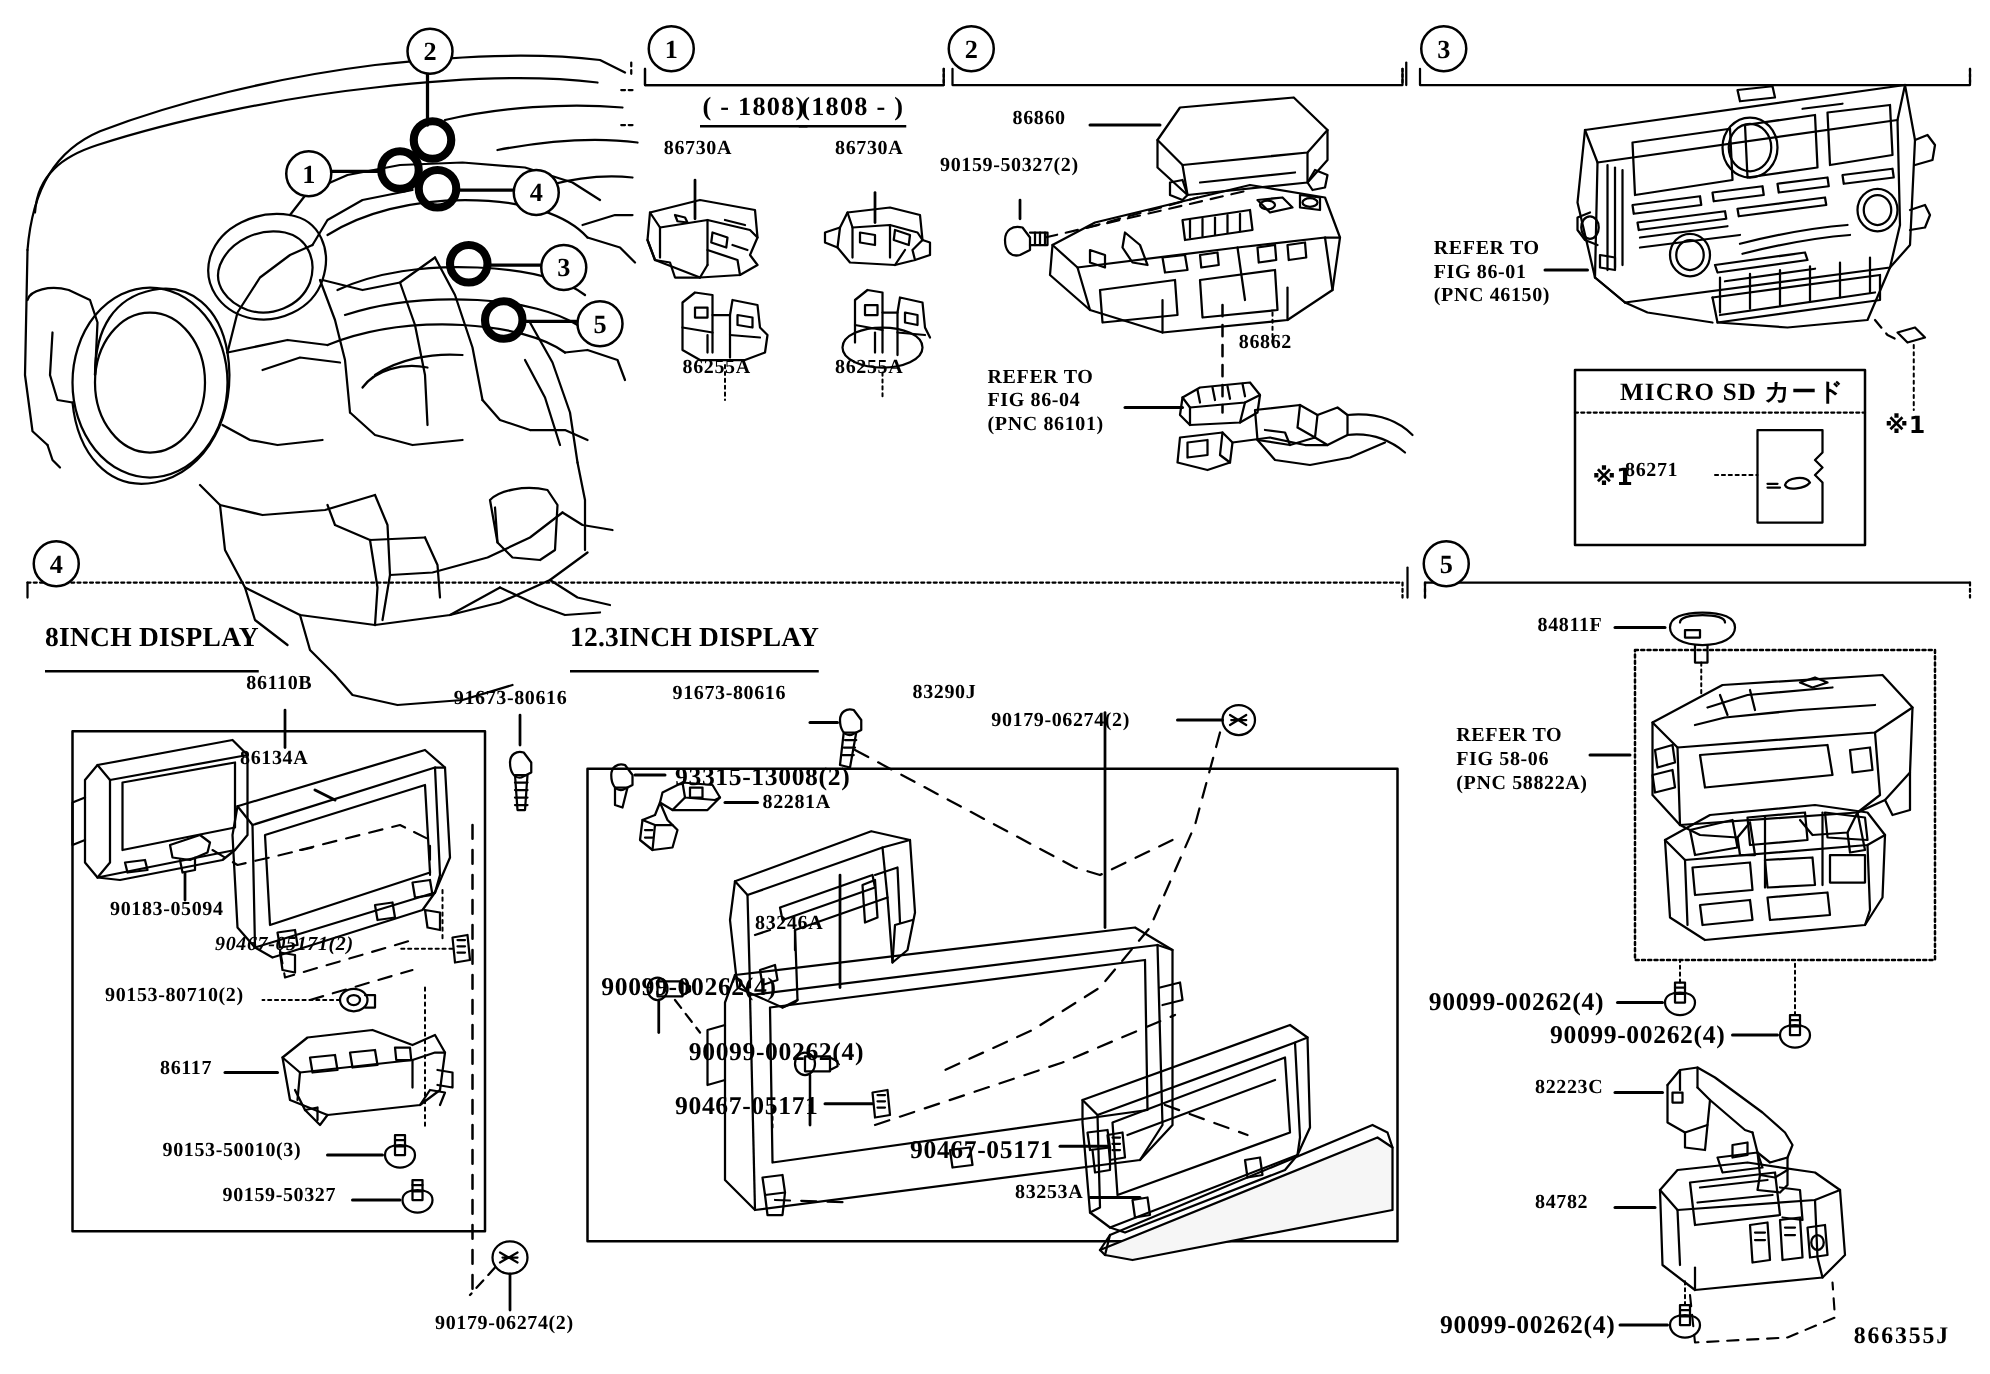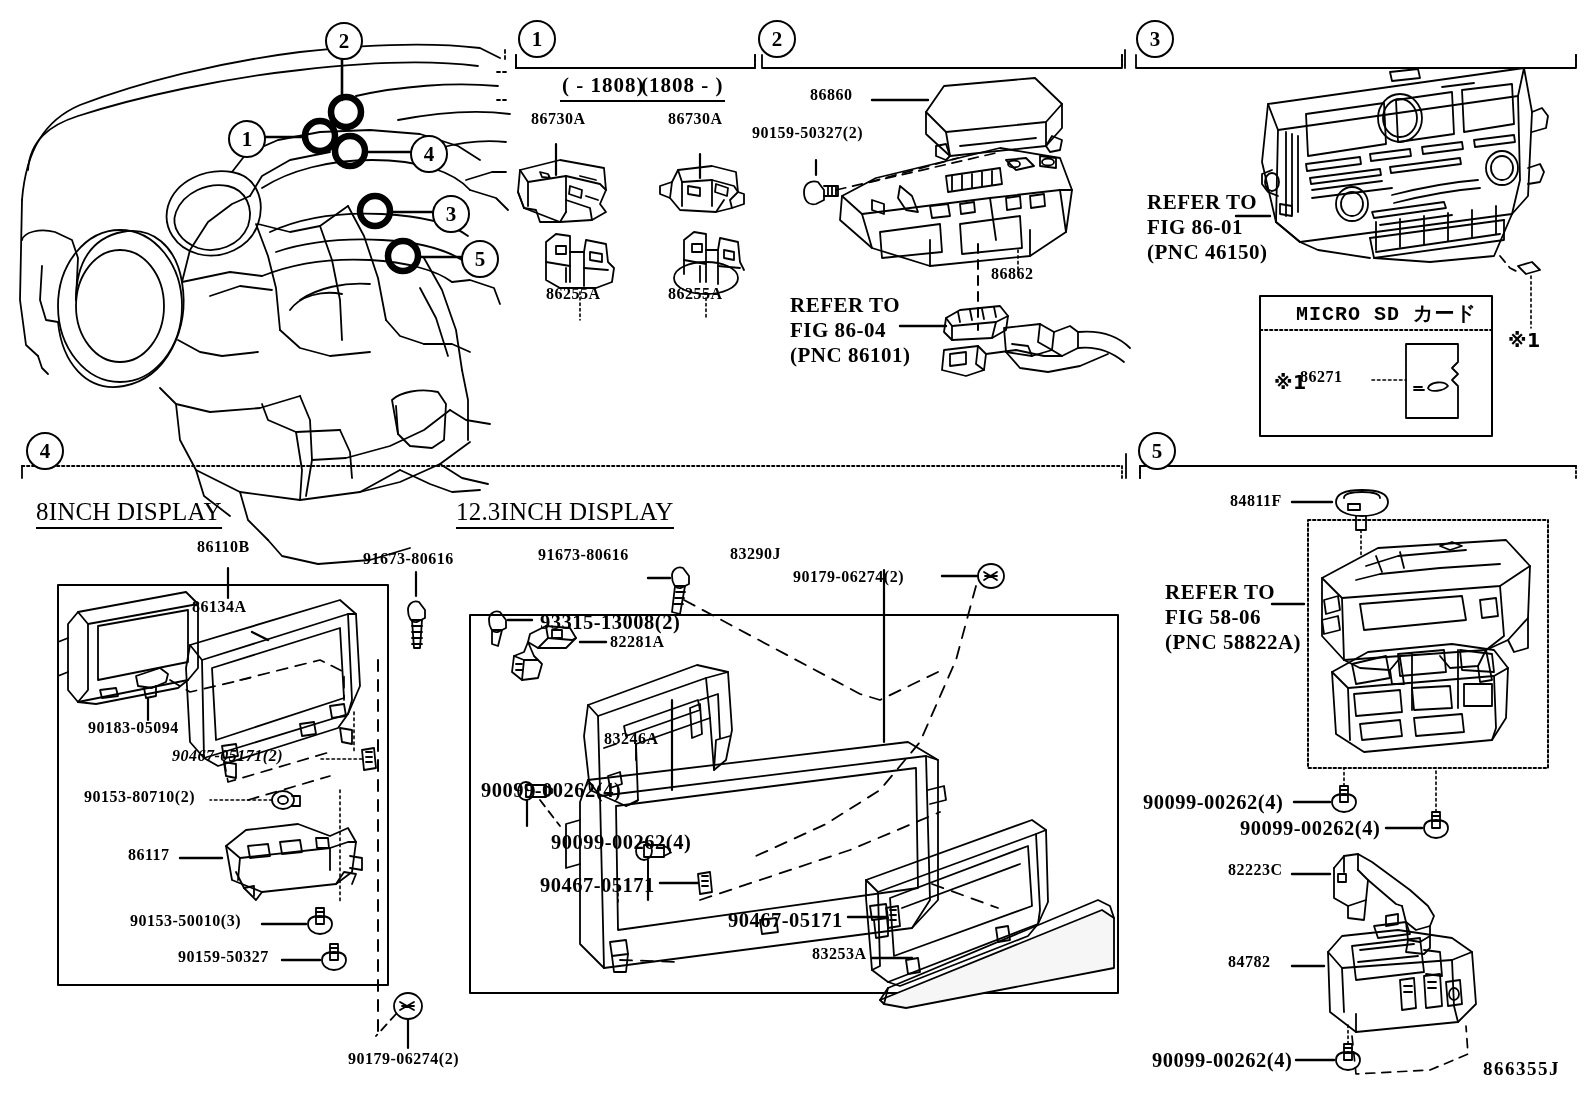--- a/index.html
+++ b/index.html
@@ -4,23 +4,23 @@
 <style>
   html,body{margin:0;padding:0;background:#fff;}
   body{width:1592px;height:1099px;position:relative;overflow:hidden;
        font-family:"Liberation Serif",serif;color:#000;}
   .stage{position:absolute;left:0;top:0;width:1592px;height:1099px;}
   svg.layer{position:absolute;left:0;top:0;width:1592px;height:1099px;overflow:visible;}
   .lbl{position:absolute;white-space:nowrap;font-family:"Liberation Serif",serif;
        font-weight:700;letter-spacing:.5px;line-height:1.18;}
   .pn{font-size:16px;}
   .pn-sm{font-size:20.5px;}
-  .refer{font-size:21px;letter-spacing:.5px;}
-  .sect{font-size:25px;letter-spacing:.2px;font-weight:400;
-        border-bottom:2.5px solid #000;display:inline-block;padding-bottom:0;}
+  .refer{font-size:16px;letter-spacing:.5px;}
+  .sect{font-size:22px;letter-spacing:.2px;font-weight:700;
+        border-bottom:2.5px solid #000;display:inline-block;padding-bottom:13px;}
   .range{font-size:21px;letter-spacing:1px;border-bottom:2px solid #000;
          display:inline-block;padding:0 2px 2px 2px;}
   .sdtitle{font-size:20px;letter-spacing:1px;font-weight:700;}
   .figno{font-size:19px;letter-spacing:1.5px;font-weight:700;}
   .star{font-size:19px;font-weight:700;}
   .cnum{position:absolute;width:34px;height:34px;border:2.3px solid #000;
         border-radius:50%;background:#fff;font-size:21px;font-weight:700;
         display:flex;align-items:center;justify-content:center;
         font-family:"Liberation Serif",serif;}
 </style>
@@ -672,21 +672,21 @@
   <div>REFER TO</div>
   <div>FIG 86-04</div>
   <div>(PNC 86101)</div>
 </div>
 
 <div class="lbl refer" style="left:1147px;top:190px;">
   <div>REFER TO</div>
   <div>FIG 86-01</div>
   <div>(PNC 46150)</div>
 </div>
-<div class="lbl sdtitle" style="left:1296px;top:303px;font-family:Liberation Mono, monospace;">MICRO SD カード</div>
+<div class="lbl sdtitle" style="left:1296px;top:303px;font-family:Liberation Serif, serif;">MICRO SD カード</div>
 <div class="lbl star" style="left:1274px;top:371px;font-family:'DejaVu Sans',sans-serif;">※1</div>
 <div class="lbl pn" style="left:1300px;top:368px;">86271</div>
 <div class="lbl star" style="left:1508px;top:329px;font-family:'DejaVu Sans',sans-serif;">※1</div>
 
 <div class="lbl" style="left:36px;top:497px;">
   <span class="sect">8INCH DISPLAY</span></div>
 <div class="lbl pn" style="left:197px;top:538px;">86110B</div>
 <div class="lbl pn" style="left:192px;top:598px;">86134A</div>
 <div class="lbl pn" style="left:88px;top:719px;">90183-05094</div>
 <div class="lbl pn" style="left:172px;top:747px;font-style:italic;">90467-05171(2)</div>

